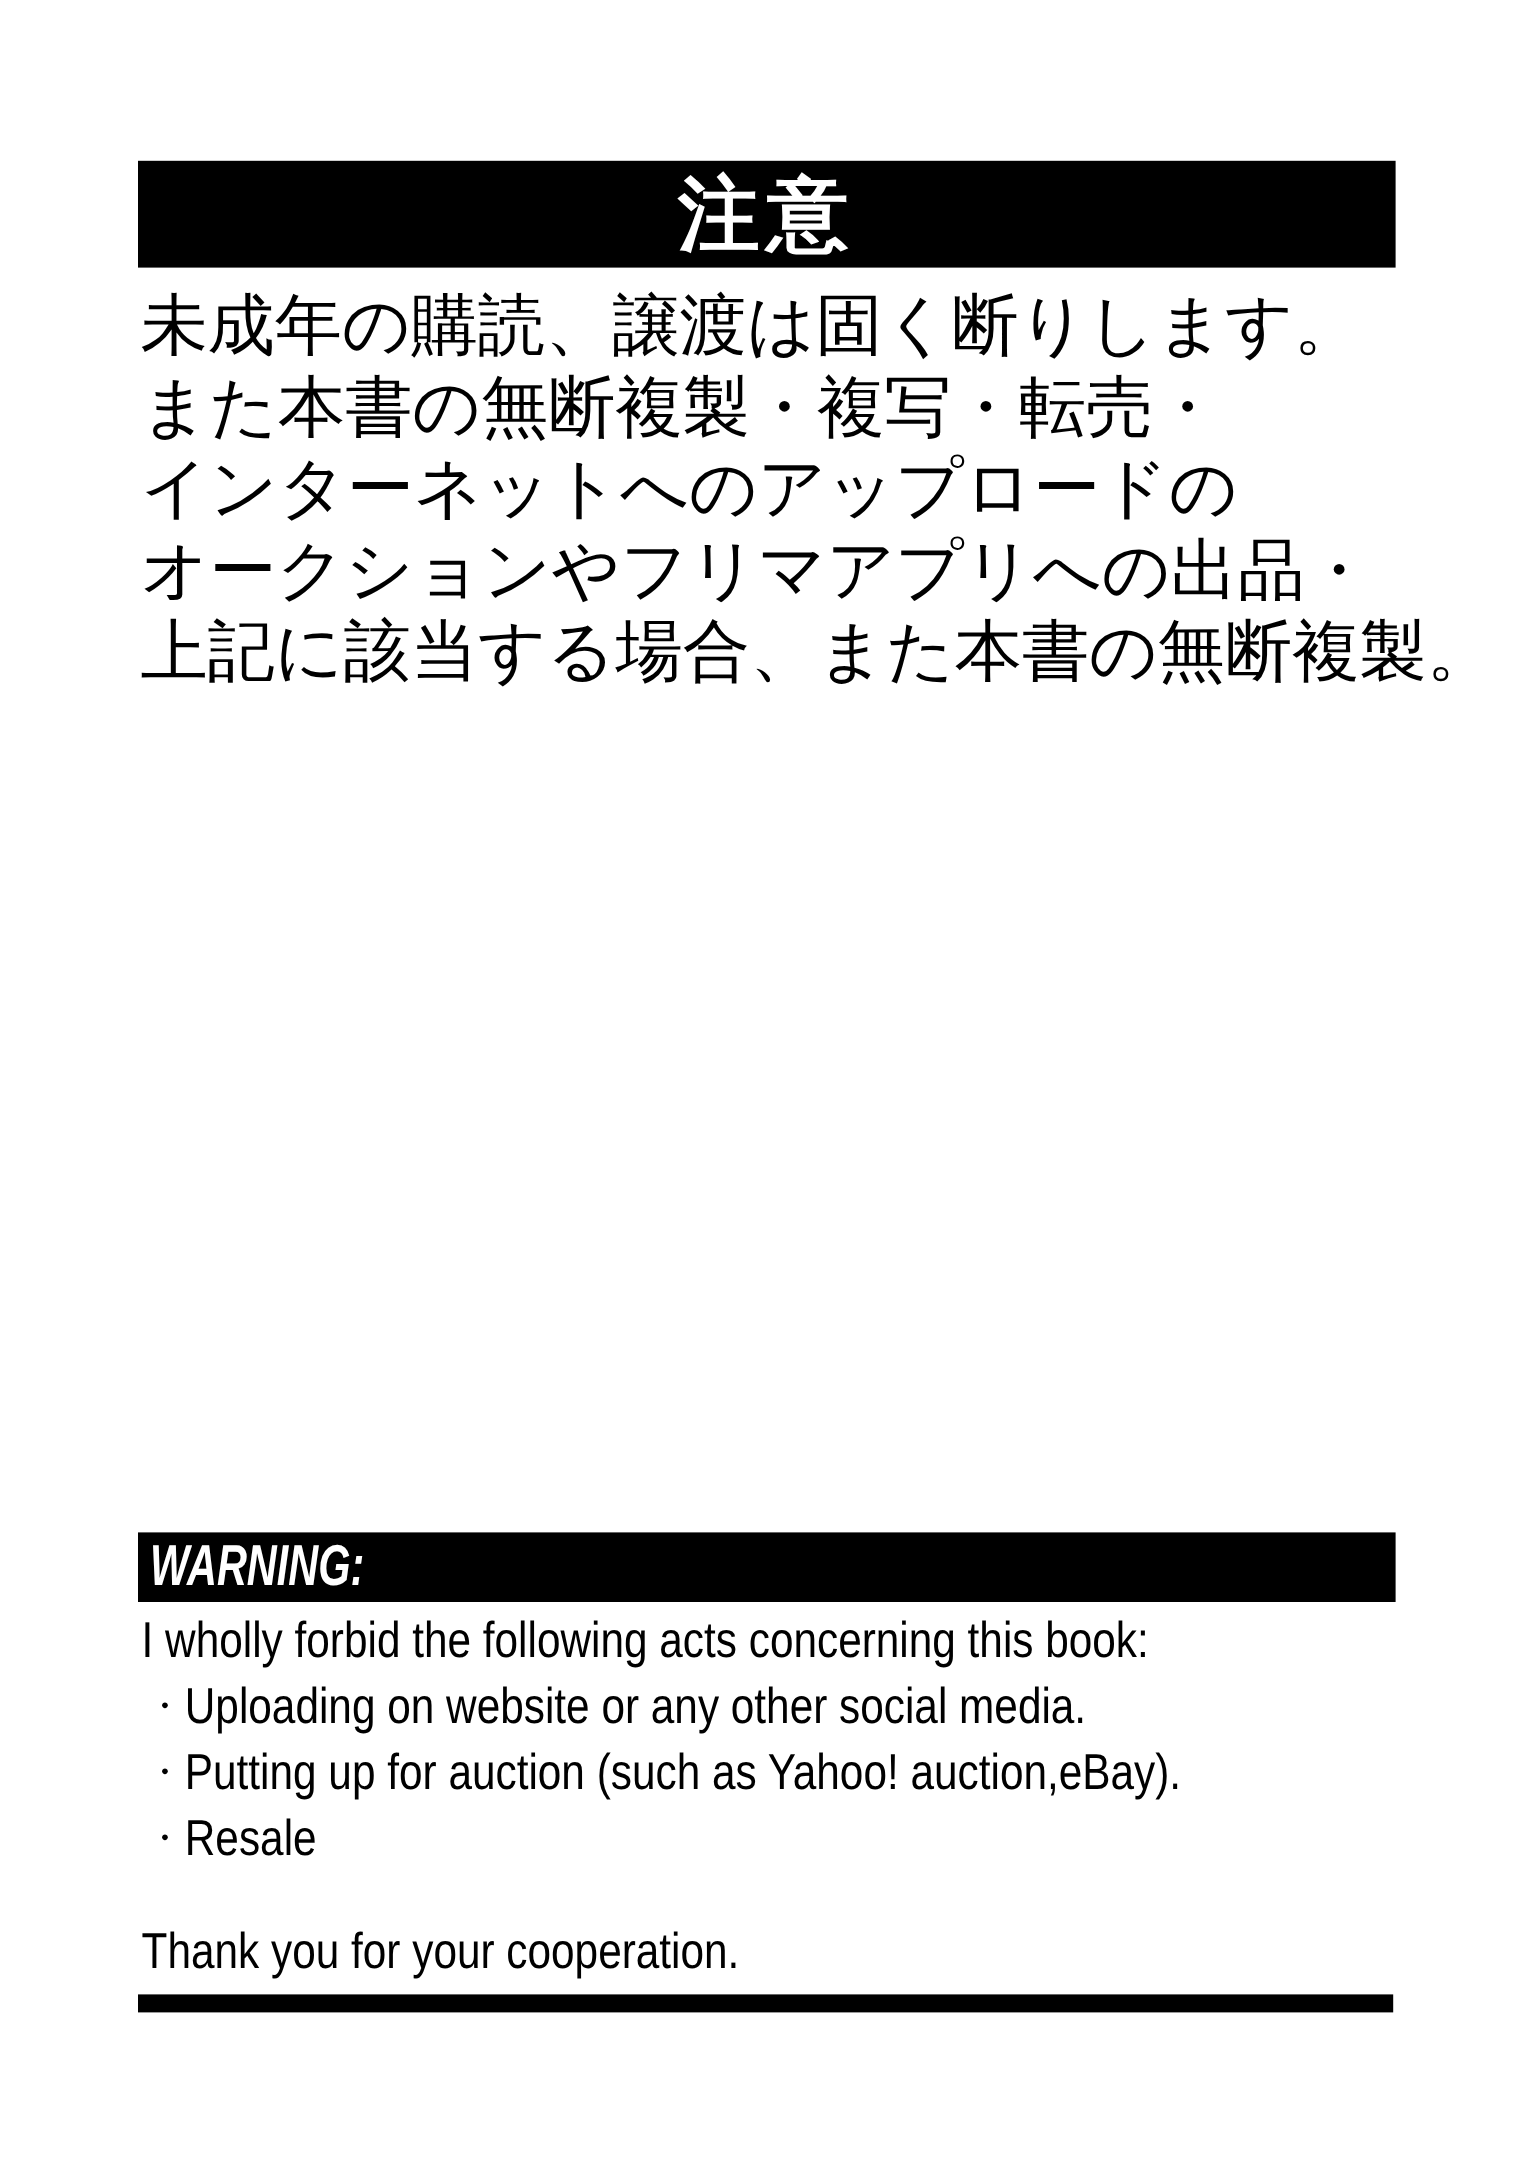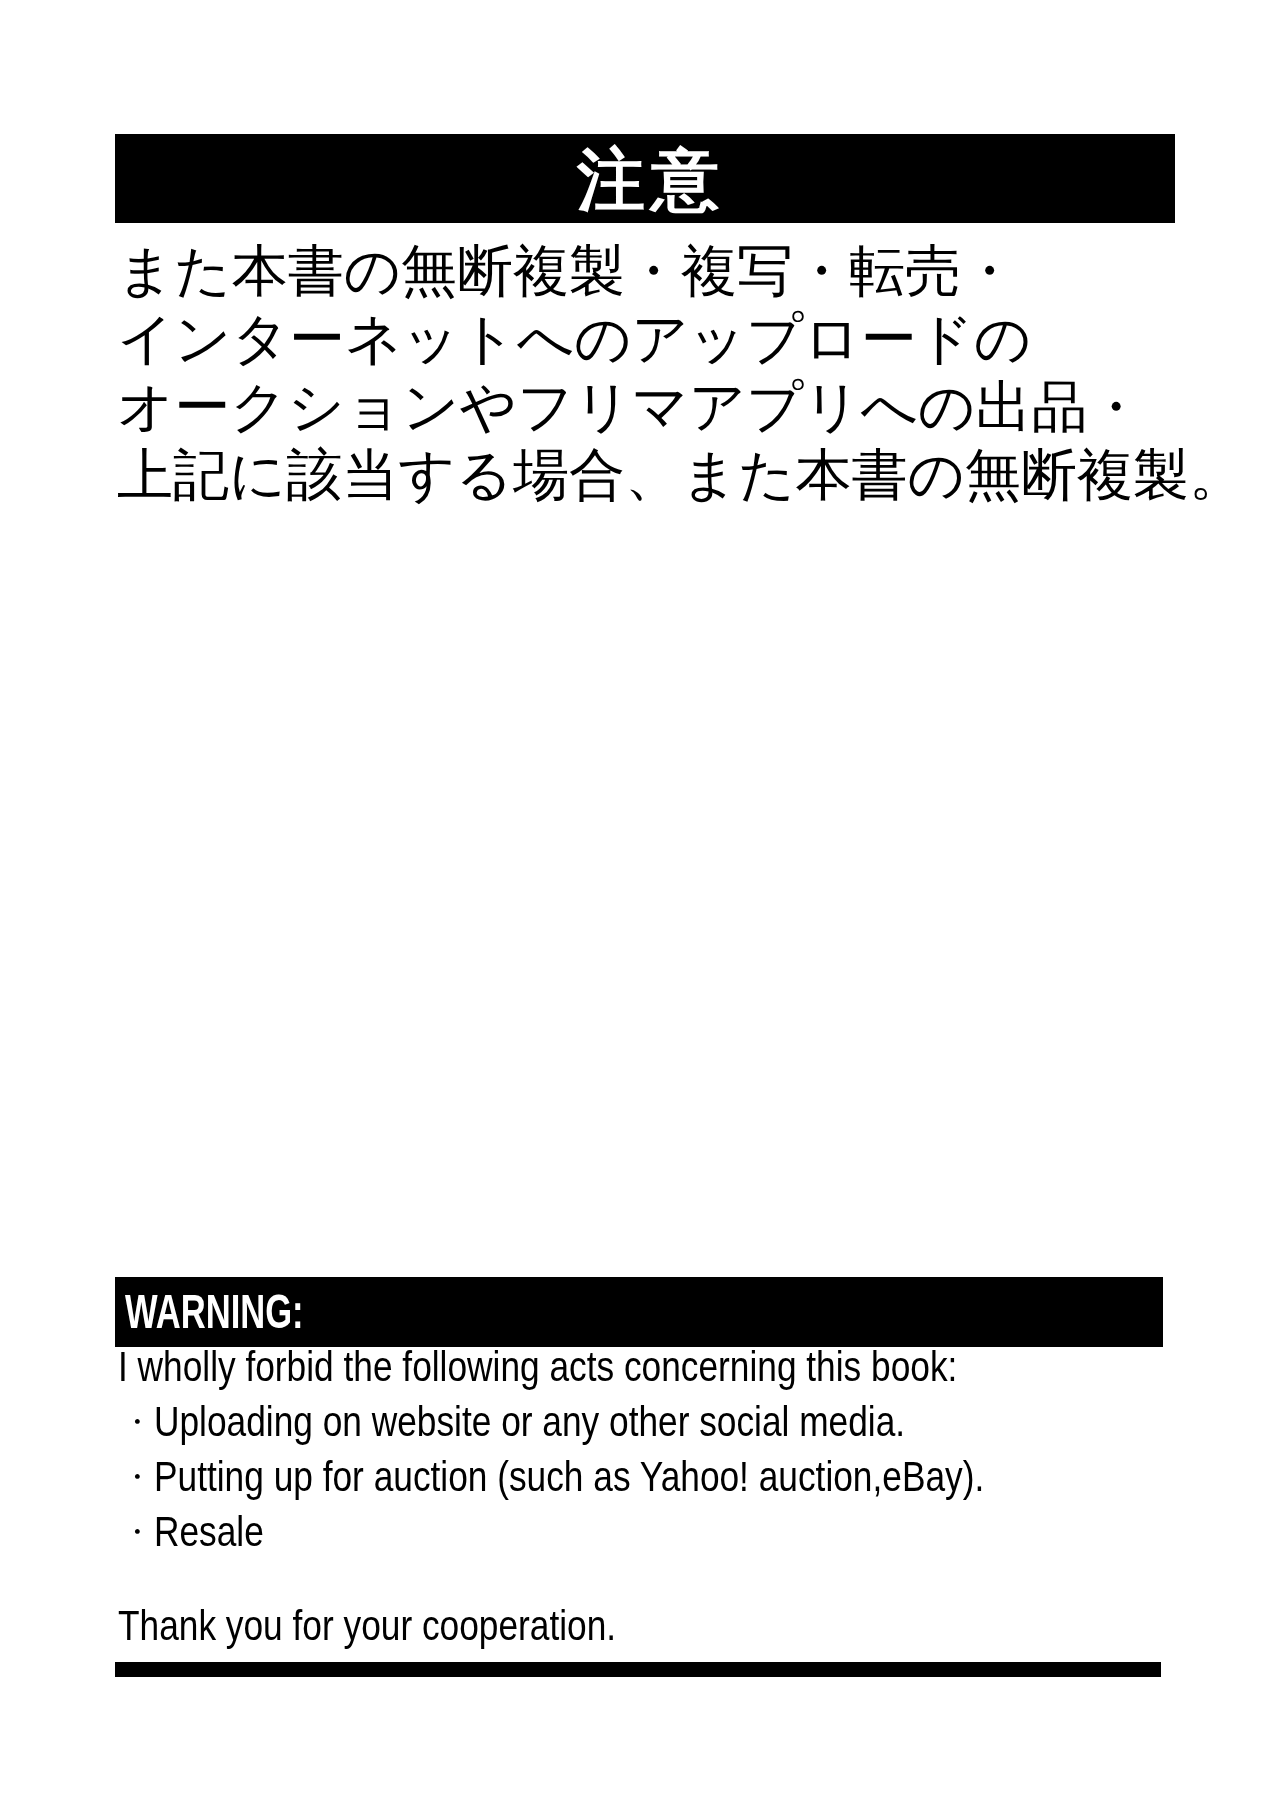--- a/index.html
+++ b/index.html
@@ -23,21 +23,20 @@
     color: #ffffff;
   }
   .notice-banner {
     left: 115px;
     top: 134px;
     width: 1048px;
     height: 89px;
     display: flex;
     align-items: center;
     justify-content: center;
-    padding-left: 12px;
   }
   .notice-banner .title {
     font-size: 68px;
     font-weight: bold;
     letter-spacing: 6px;
     line-height: 1;
   }
   .jp-block {
     position: absolute;
     left: 117px;
@@ -45,23 +44,24 @@
     width: 1100px;
     font-size: 56px;
     line-height: 68px;
     font-weight: 500;
     white-space: nowrap;
   }
   .warning-banner {
     left: 115px;
     top: 1277px;
     width: 1048px;
-    height: 70px;
+    height: 58px;
     display: flex;
     align-items: center;
+    font-style: italic;
   }
   .warning-banner .wtitle {
     display: inline-block;
     font-size: 48px;
     font-weight: bold;
     line-height: 1;
     padding-left: 14px;
     transform: scaleX(0.72);
     transform-origin: 0 50%;
     white-space: nowrap;
@@ -114,20 +114,21 @@
 </head>
 <body>
 
 <div class="sheet">
 
   <div class="banner notice-banner">
     <span class="title">注意</span>
   </div>
 
   <div class="jp-block">
+    <div>未成年の購読、譲渡は固く断りします。</div>
     <div>また本書の無断複製・複写・転売・</div>
     <div>インターネットへのアップロードの</div>
     <div>オークションやフリマアプリへの出品・</div>
     <div>上記に該当する場合、また本書の無断複製。</div>
   </div>
 
   <div class="banner warning-banner">
     <span class="wtitle">WARNING:</span>
   </div>
 

